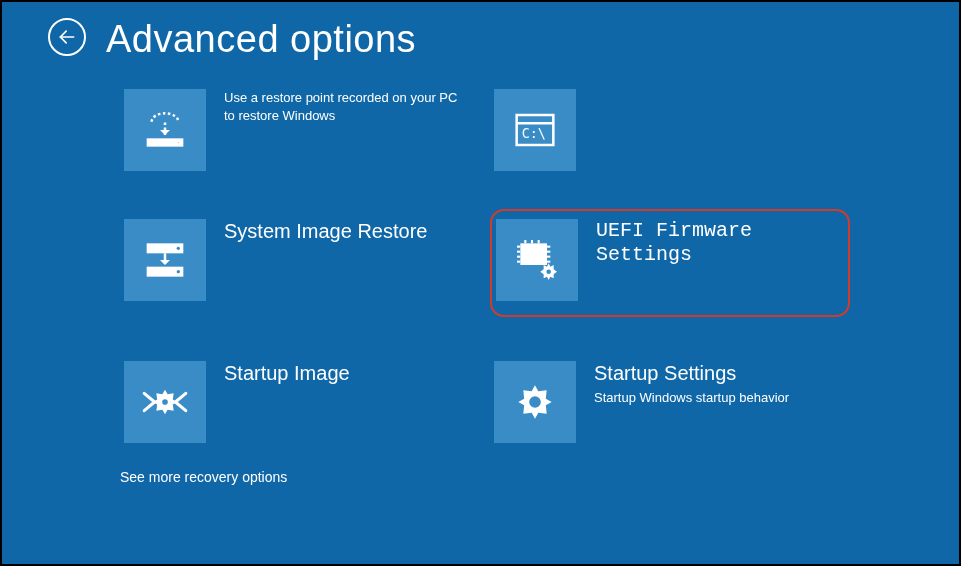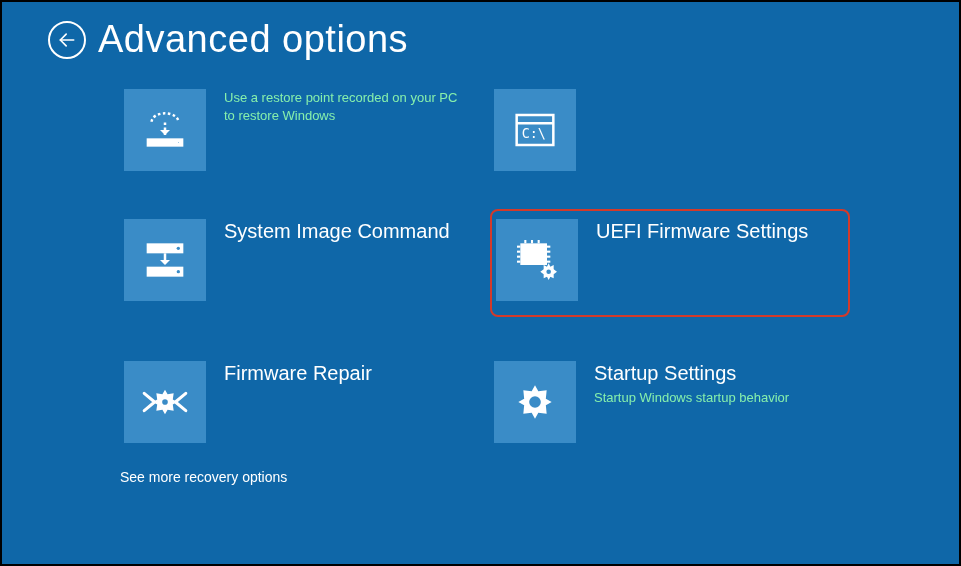--- a/index.html
+++ b/index.html
@@ -5,22 +5,22 @@
   * { margin: 0; padding: 0; box-sizing: border-box; }
   html, body { width: 961px; height: 566px; overflow: hidden; }
   body {
     background: #0f67a8;
     font-family: "Segoe UI", "Segoe UI Light", Arial, sans-serif;
     color: #ffffff;
     border: 2px solid #000;
   }
   .header {
     display: flex;
-    align-items: center;
-    gap: 12px;
+    align-items: flex-start;
+    gap: 20px;
     padding: 16px 0 0 46px;
   }
   .back-btn {
     width: 38px; height: 38px;
     border: 2px solid #fff;
     border-radius: 50%;
     display: flex; align-items: center; justify-content: center;
     cursor: pointer;
   }
   .back-btn svg { display: block; }
@@ -38,40 +38,41 @@
   }
   .tile {
     display: flex;
     gap: 18px;
     align-items: flex-start;
     padding: 4px;
     cursor: pointer;
   }
   .tile.highlighted {
     border: 2px solid #d43a2a;
-    border-radius: 8px;
+    border-radius: 14px;
     padding: 8px 4px 14px 4px;
     margin-top: -6px;
+    font-family: Liberation Mono, monospace;
   }
   .tile-icon {
     width: 82px; height: 82px;
     background: #3a8cc7;
     display: flex; align-items: center; justify-content: center;
     flex: 0 0 82px;
   }
   .tile-text { padding-top: 0; max-width: 240px; }
   .tile-title {
     font-weight: 400;
     font-size: 20px;
     line-height: 1.2;
     margin-bottom: 4px;
   }
   .tile-desc {
     font-size: 13px;
-    color: #86efac;
+    color: #ffffff;
     line-height: 1.35;
   }
   .more-link {
     padding: 22px 0 0 118px;
     font-size: 14px;
     font-weight: 300;
     cursor: pointer;
   }
 </style>
 </head>
@@ -119,21 +120,21 @@
       <svg width="50" height="50" viewBox="0 0 60 60" fill="none">
         <rect x="8" y="10" width="44" height="12" fill="#fff"></rect>
         <circle cx="46" cy="16" r="2" fill="#3a8cc7"></circle>
         <rect x="8" y="38" width="44" height="12" fill="#fff"></rect>
         <circle cx="46" cy="44" r="2" fill="#3a8cc7"></circle>
         <line x1="30" y1="22" x2="30" y2="34" stroke="#fff" stroke-width="3"></line>
         <polyline points="24 30 30 36 36 30" fill="#fff"></polyline>
       </svg>
     </div>
     <div class="tile-text">
-      <div class="tile-title">System Image Command</div>
+      <div class="tile-title">System Image Restore</div>
     </div>
   </div>
 
   <div class="tile highlighted">
     <div class="tile-icon">
       <svg width="50" height="50" viewBox="0 0 60 60" fill="none" stroke="#fff" stroke-width="2.5">
         <rect x="10" y="10" width="32" height="26" fill="#fff" stroke="none"></rect>
         <line x1="10" y1="14" x2="6" y2="14"></line>
           <line x1="10" y1="20" x2="6" y2="20"></line>
           <line x1="10" y1="26" x2="6" y2="26"></line>
@@ -162,21 +163,21 @@
       <svg width="52" height="52" viewBox="0 0 60 60" fill="none" stroke="#fff" stroke-width="3.5" stroke-linecap="round" stroke-linejoin="round">
         <polyline points="6 20 18 30 6 40"></polyline>
         <g transform="translate(30 30)">
           <path d="M0 -14 L3 -9 L10 -10 L9 -3 L14 0 L9 3 L10 10 L3 9 L0 14 L-3 9 L-10 10 L-9 3 L-14 0 L-9 -3 L-10 -10 L-3 -9 Z" fill="#fff" stroke="none"></path>
           <circle cx="0" cy="0" r="5" fill="#3a8cc7"></circle>
         </g>
         <polyline points="54 20 42 30 54 40"></polyline>
       </svg>
     </div>
     <div class="tile-text">
-      <div class="tile-title">Firmware Repair</div>
+      <div class="tile-title">Startup Image</div>
     </div>
   </div>
 
   <div class="tile">
     <div class="tile-icon">
       <svg width="50" height="50" viewBox="0 0 60 60" fill="none">
         <g transform="translate(30 30)">
           <path d="M0 -20 L4 -13 L14 -14 L13 -4 L20 0 L13 4 L14 14 L4 13 L0 20 L-4 13 L-14 14 L-13 4 L-20 0 L-13 -4 L-14 -14 L-4 -13 Z" fill="#fff"></path>
           <circle cx="0" cy="0" r="7" fill="#3a8cc7"></circle>
         </g>

